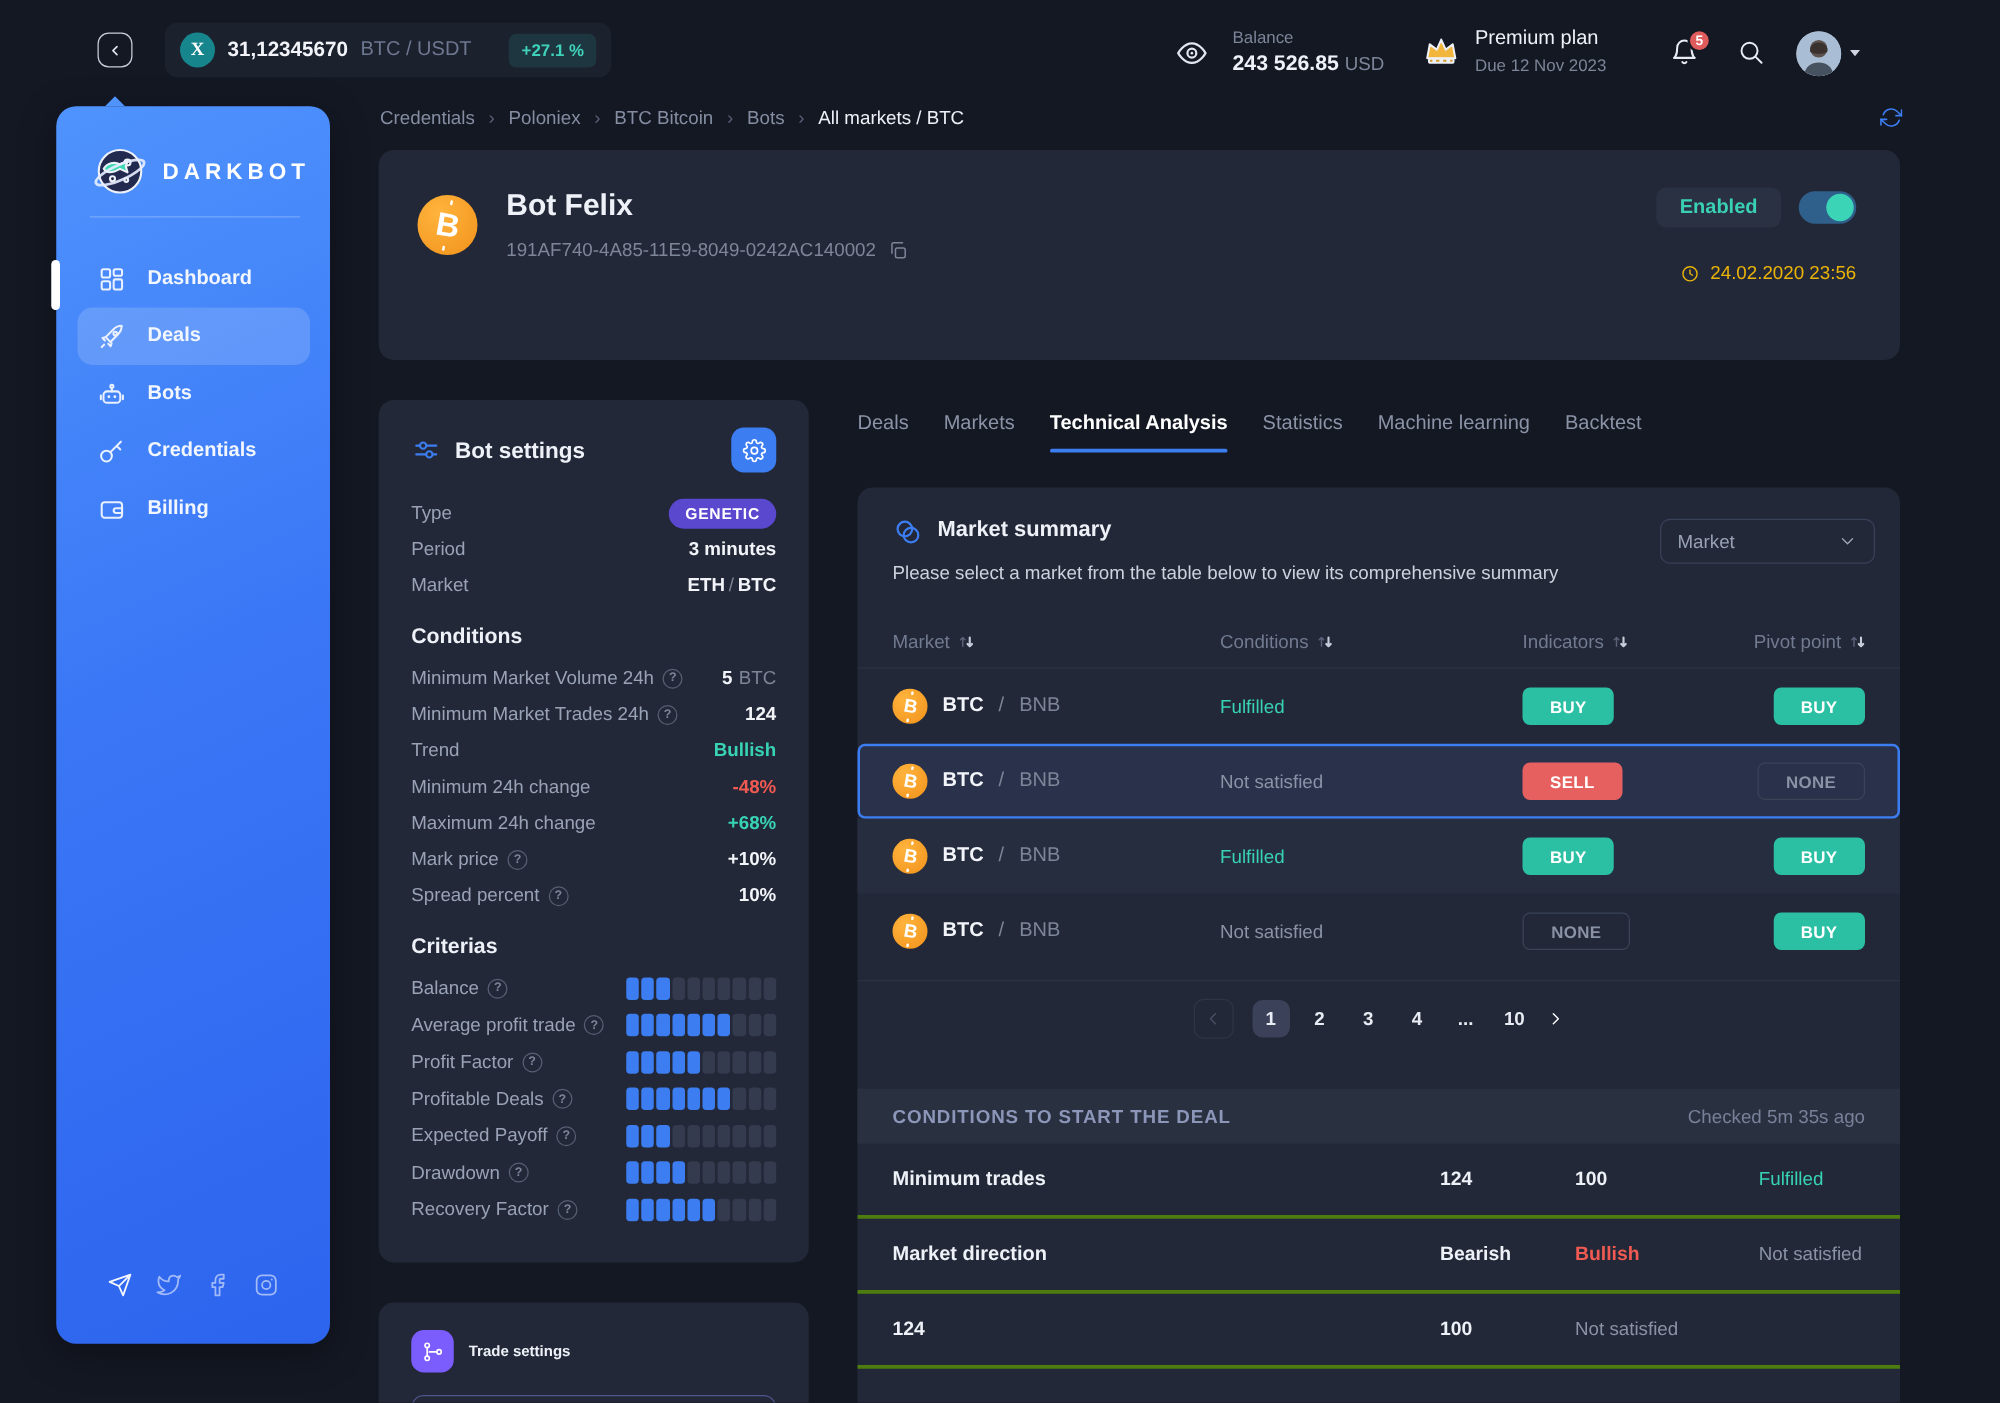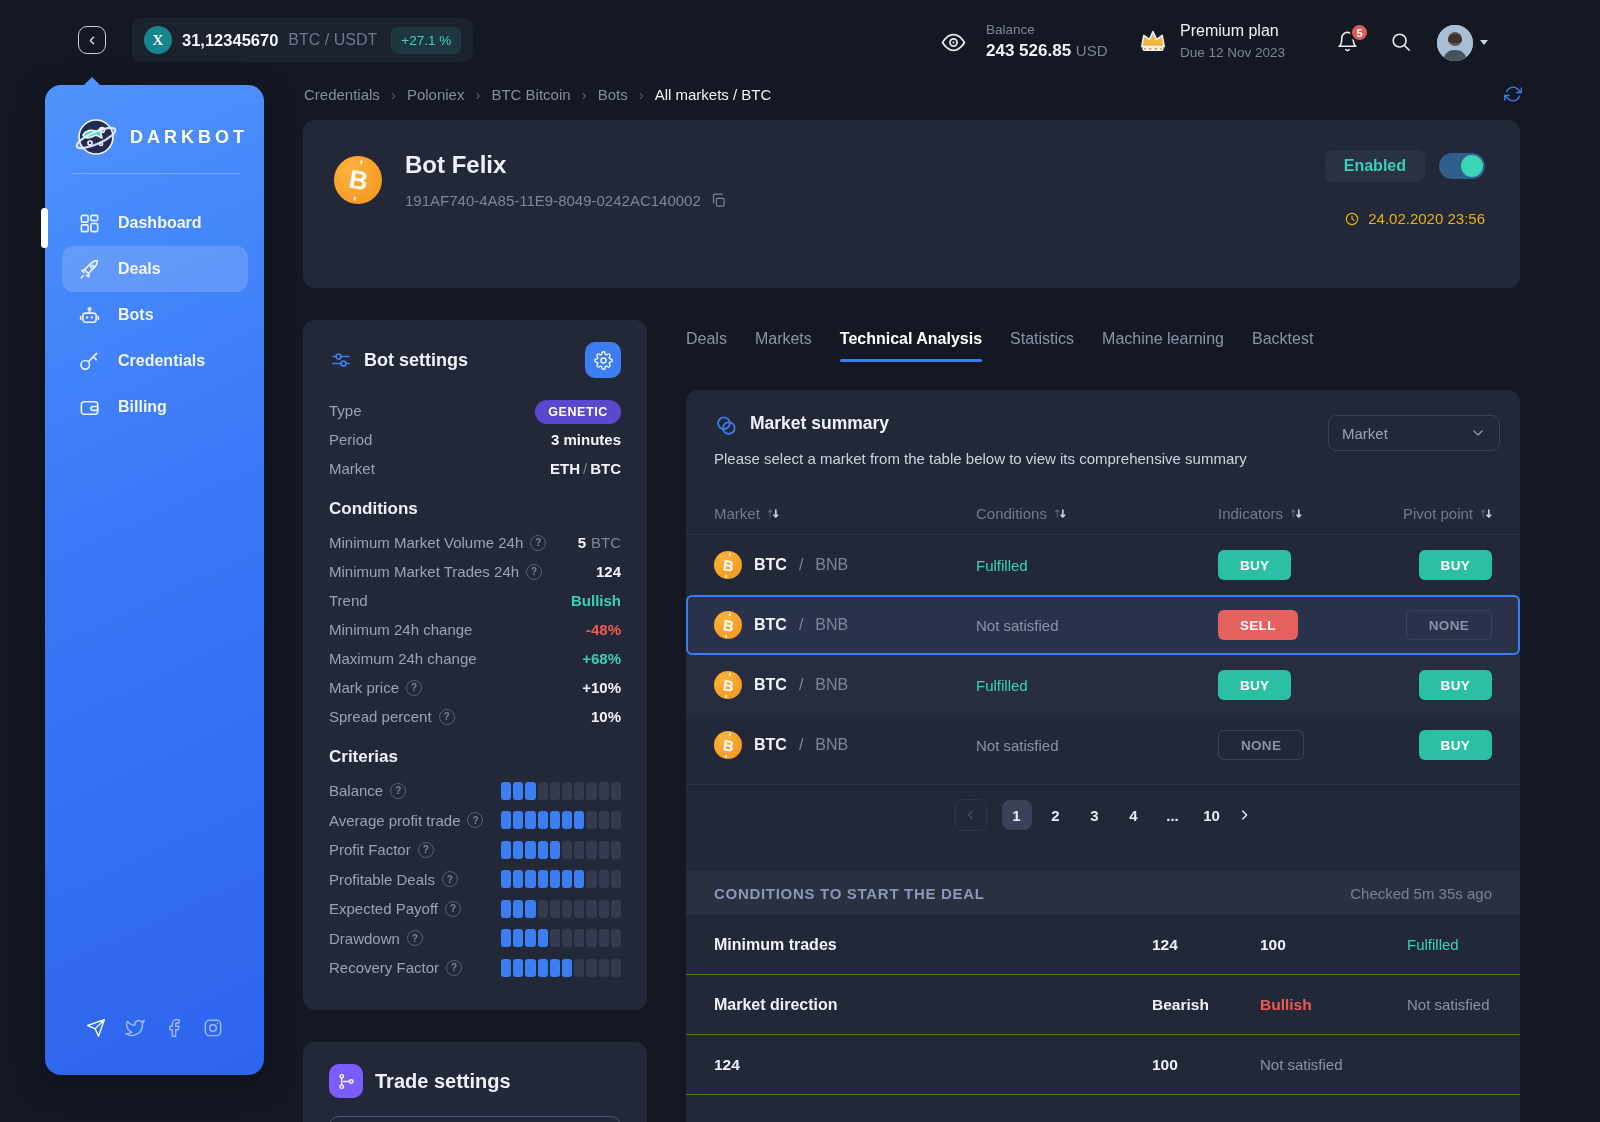--- a/index.html
+++ b/index.html
@@ -14,21 +14,21 @@
   .card{background:#222837;border-radius:12px}
 
   
   .back-btn{left:78px;top:26px;width:28px;height:28px;border:1.5px solid #c6cdda;border-radius:9px;
     display:flex;align-items:center;justify-content:center;color:#dfe4ee;background:transparent;cursor:pointer}
   .ticker{left:132px;top:18px;height:44px;background:#1c212e;border-radius:10px;display:flex;align-items:center;gap:10px;padding:0 12px 0 12px}
   .ticker .coin-x{width:28px;height:28px;border-radius:50%;background:#17858c;color:#fff;font-weight:700;font-size:15px;
     display:flex;align-items:center;justify-content:center;font-family:"Liberation Serif","DejaVu Serif",serif}
   .ticker .amt{font-size:16.5px;font-weight:700;color:#f2f4f9}
   .ticker .pair{font-size:16px;color:#6d7790}
-  .ticker .chg{background:#1e3640;color:#3fd2ba;font-size:13.5px;font-weight:400;border-radius:6px;padding:6px 10px;margin-left:4px}
+  .ticker .chg{background:#1e3640;color:#3fd2ba;font-size:13.5px;font-weight:700;border-radius:6px;padding:6px 10px;margin-left:20px}
   .eye{left:941px;top:30px;width:25px;height:25px;color:#e2e6ef}
   .balance{left:986px;top:22px}
   .balance .lab{font-size:13.5px;color:#7d8598}
   .balance .val{font-size:17px;font-weight:700;margin-top:4px}
   .balance .cur{color:#7d8598;font-weight:400;font-size:15px}
   .crown{left:1138px;top:26px;width:30px;height:30px}
   .plan{left:1180px;top:22px}
   .plan .name{font-size:16px;font-weight:400}
   .plan .due{font-size:13.5px;color:#7d8598;margin-top:5px}
   .bell{left:1336px;top:30px;width:23px;height:23px;color:#e8ebf3;cursor:pointer}
@@ -109,21 +109,21 @@
   .cr-row .lbl{color:#99a2b6;display:flex;align-items:center;gap:7px}
   .bar{margin-left:auto;display:flex;gap:2px;width:120px}
   .seg{flex:1;height:18px;border-radius:3px;background:#343b4f}
   .seg.fill{background:#3c7ef2}
 
   
   .trade-card{left:303px;top:1042px;width:344px;height:160px;padding:22px 26px}
   .tr-header{display:flex;align-items:center;gap:12px}
   .tr-icon{width:34px;height:34px;border-radius:10px;background:#7b5cfc;color:#fff;display:flex;align-items:center;justify-content:center}
   .tr-icon svg{width:19px;height:19px}
-  .tr-title{font-size:20px;font-weight:700}
+  .tr-title{font-size:12px;font-weight:700}
   .tr-box{margin-top:18px;height:60px;border:1px solid #4d548a;border-radius:10px;display:flex;align-items:center;padding:0 14px}
 
   
   .tabs{left:686px;top:330px;display:flex;gap:28px}
   .tab{position:relative;font-size:16px;font-weight:500;color:#8b93a7;cursor:pointer;padding-bottom:14px}
   .tab.active{color:#fff;font-weight:600}
   .tab.active::after{content:"";position:absolute;left:0;right:0;bottom:0;height:3px;border-radius:2px;background:#3c7ef2}
 
   
   .summary-card{left:686px;top:390px;width:834px;height:760px;padding:23px 28px}
@@ -168,21 +168,21 @@
   .page.active{background:#3a4159}
   .page.dots{cursor:default}
   .pg-next{border:none;background:transparent;color:#fff;display:flex;align-items:center;justify-content:center;cursor:pointer}
 
   
   .dc-band{margin:40px -28px 0;height:44px;background:#293040;display:flex;align-items:center;justify-content:space-between;padding:0 28px}
   .dc-title{font-size:15px;font-weight:700;letter-spacing:.7px;color:#8c96b8}
   .dc-checked{font-size:15px;color:#78819a}
   .dc-head,.dc-row{display:grid;grid-template-columns:438px 108px 147px 1fr;align-items:center;margin:0 -28px;padding:0 28px}
   .dc-head{height:46px;color:#6e7689;font-size:15px;border-bottom:1px solid #2b3243}
-  .dc-row{height:60px;border-bottom:1px solid #4d7c0f}
+  .dc-row{height:60px;border-bottom:3px solid #4d7c0f}
   .dc-name{font-size:16px;font-weight:600;color:#eef1f7}
   .dc-exp,.dc-cur{font-size:15.5px;font-weight:600;color:#eef1f7;white-space:nowrap}
   .dc-cur.red{color:#f15a52}
   .dc-state{font-size:15px;color:#8a92a6;white-space:nowrap}
   .dc-state.teal{color:#38d3b4}
 </style>
 </head>
 <body>
 
 <button class="abs back-btn">

